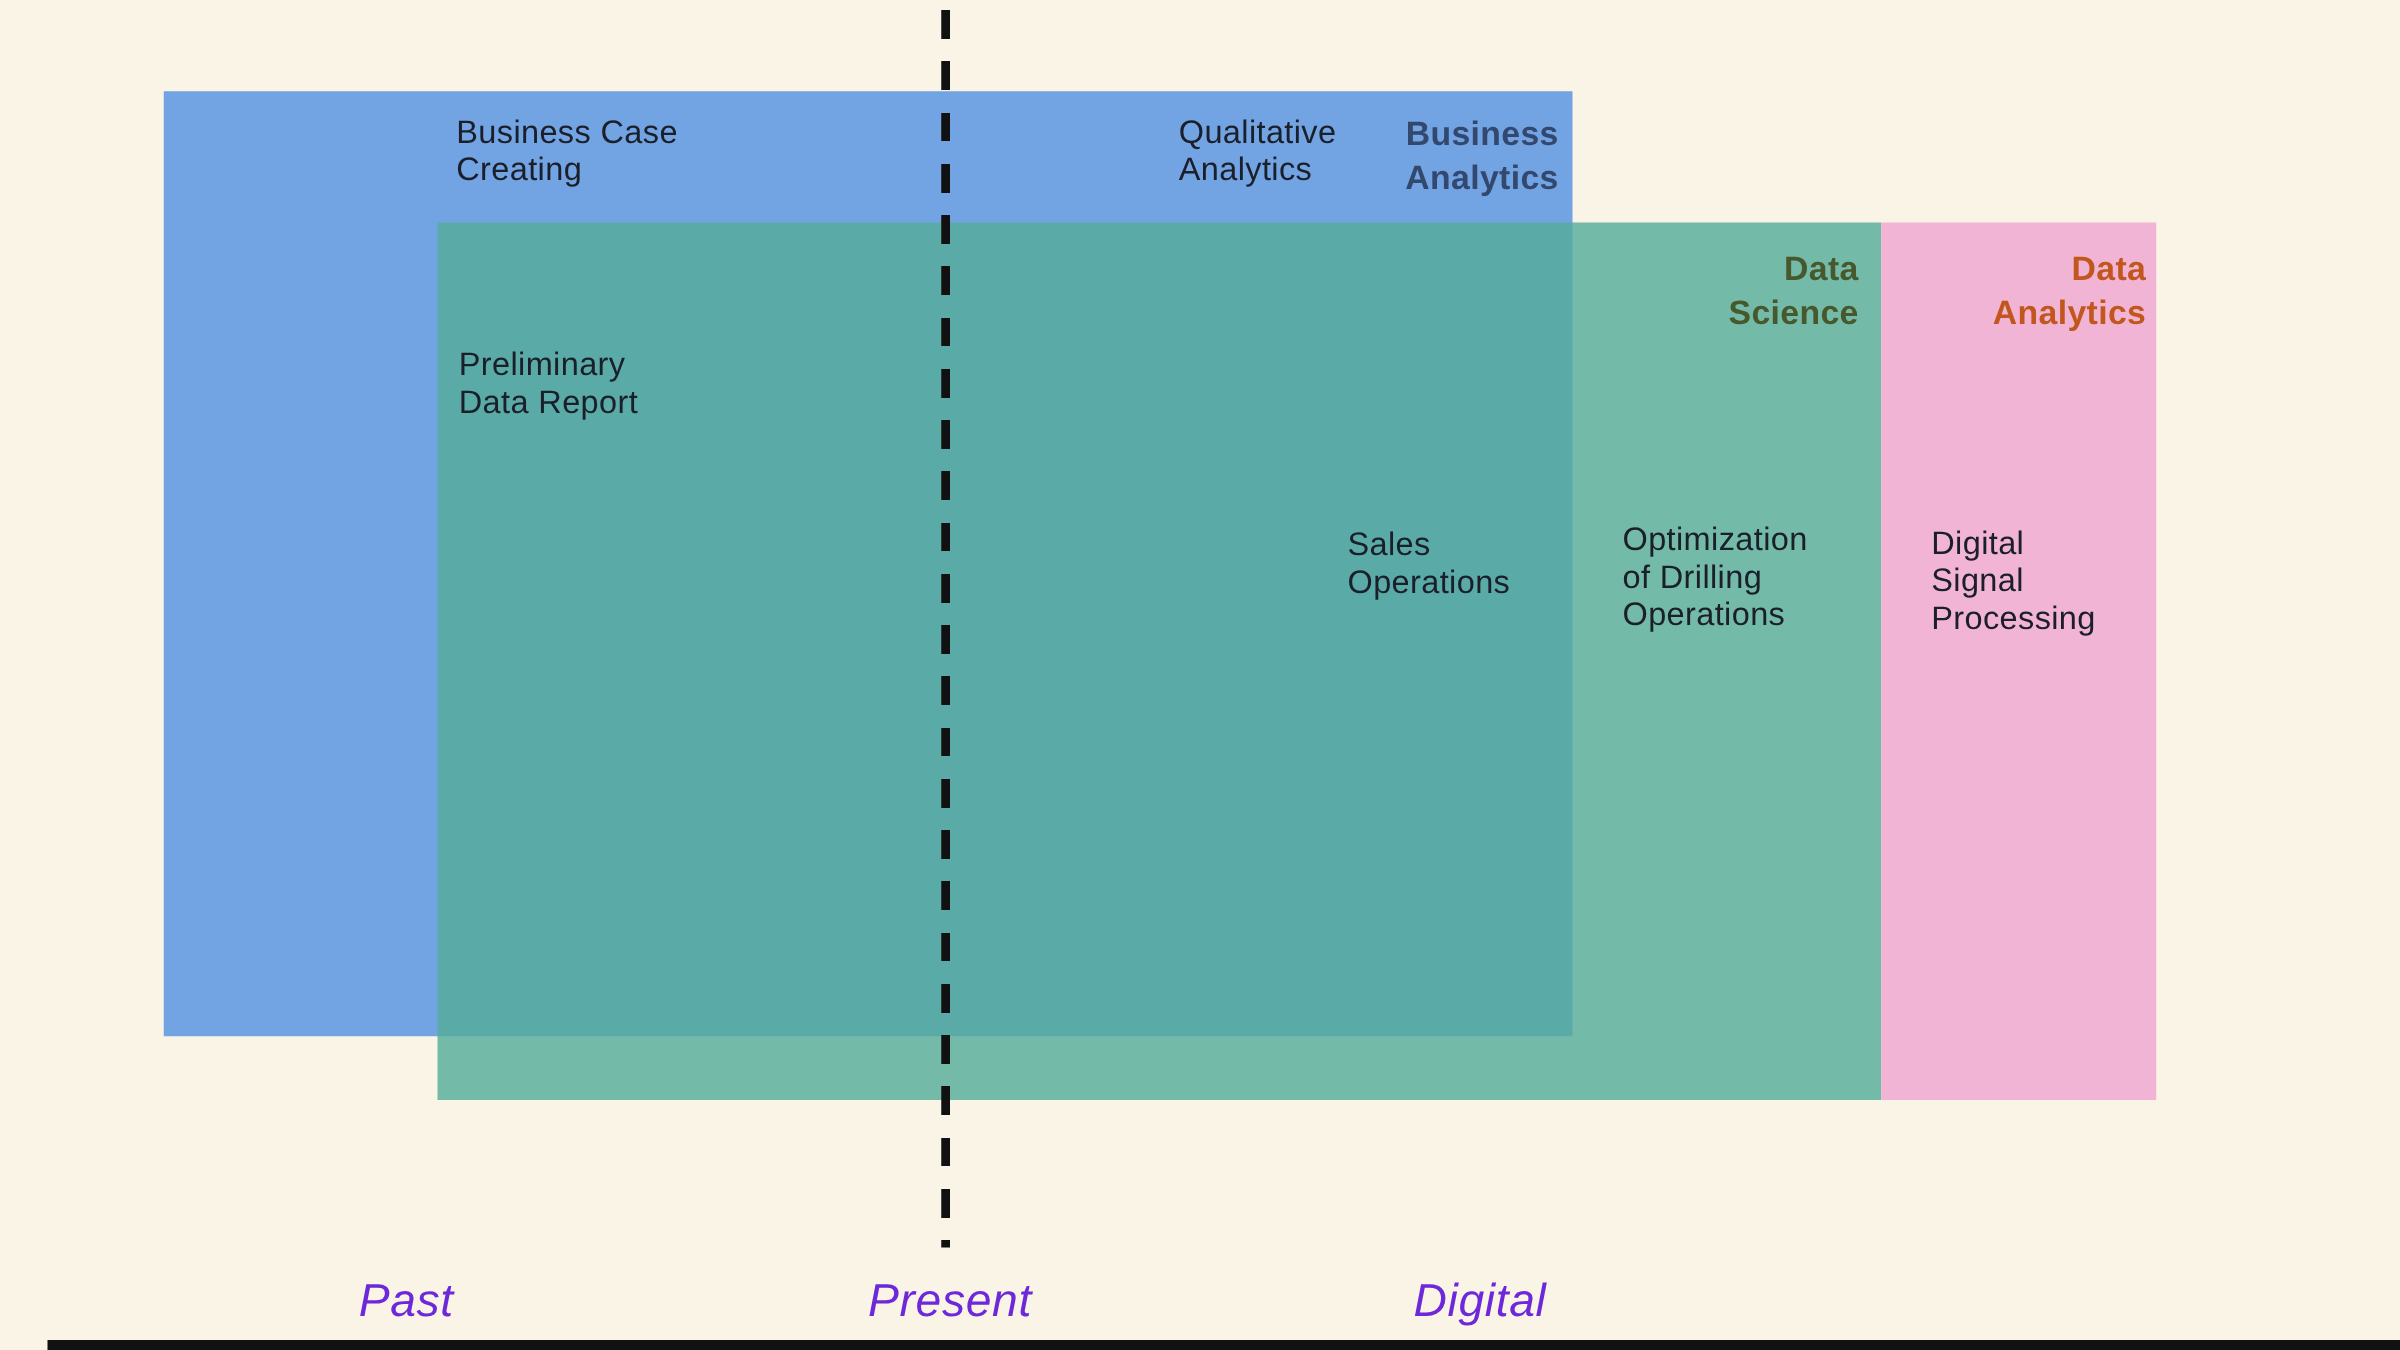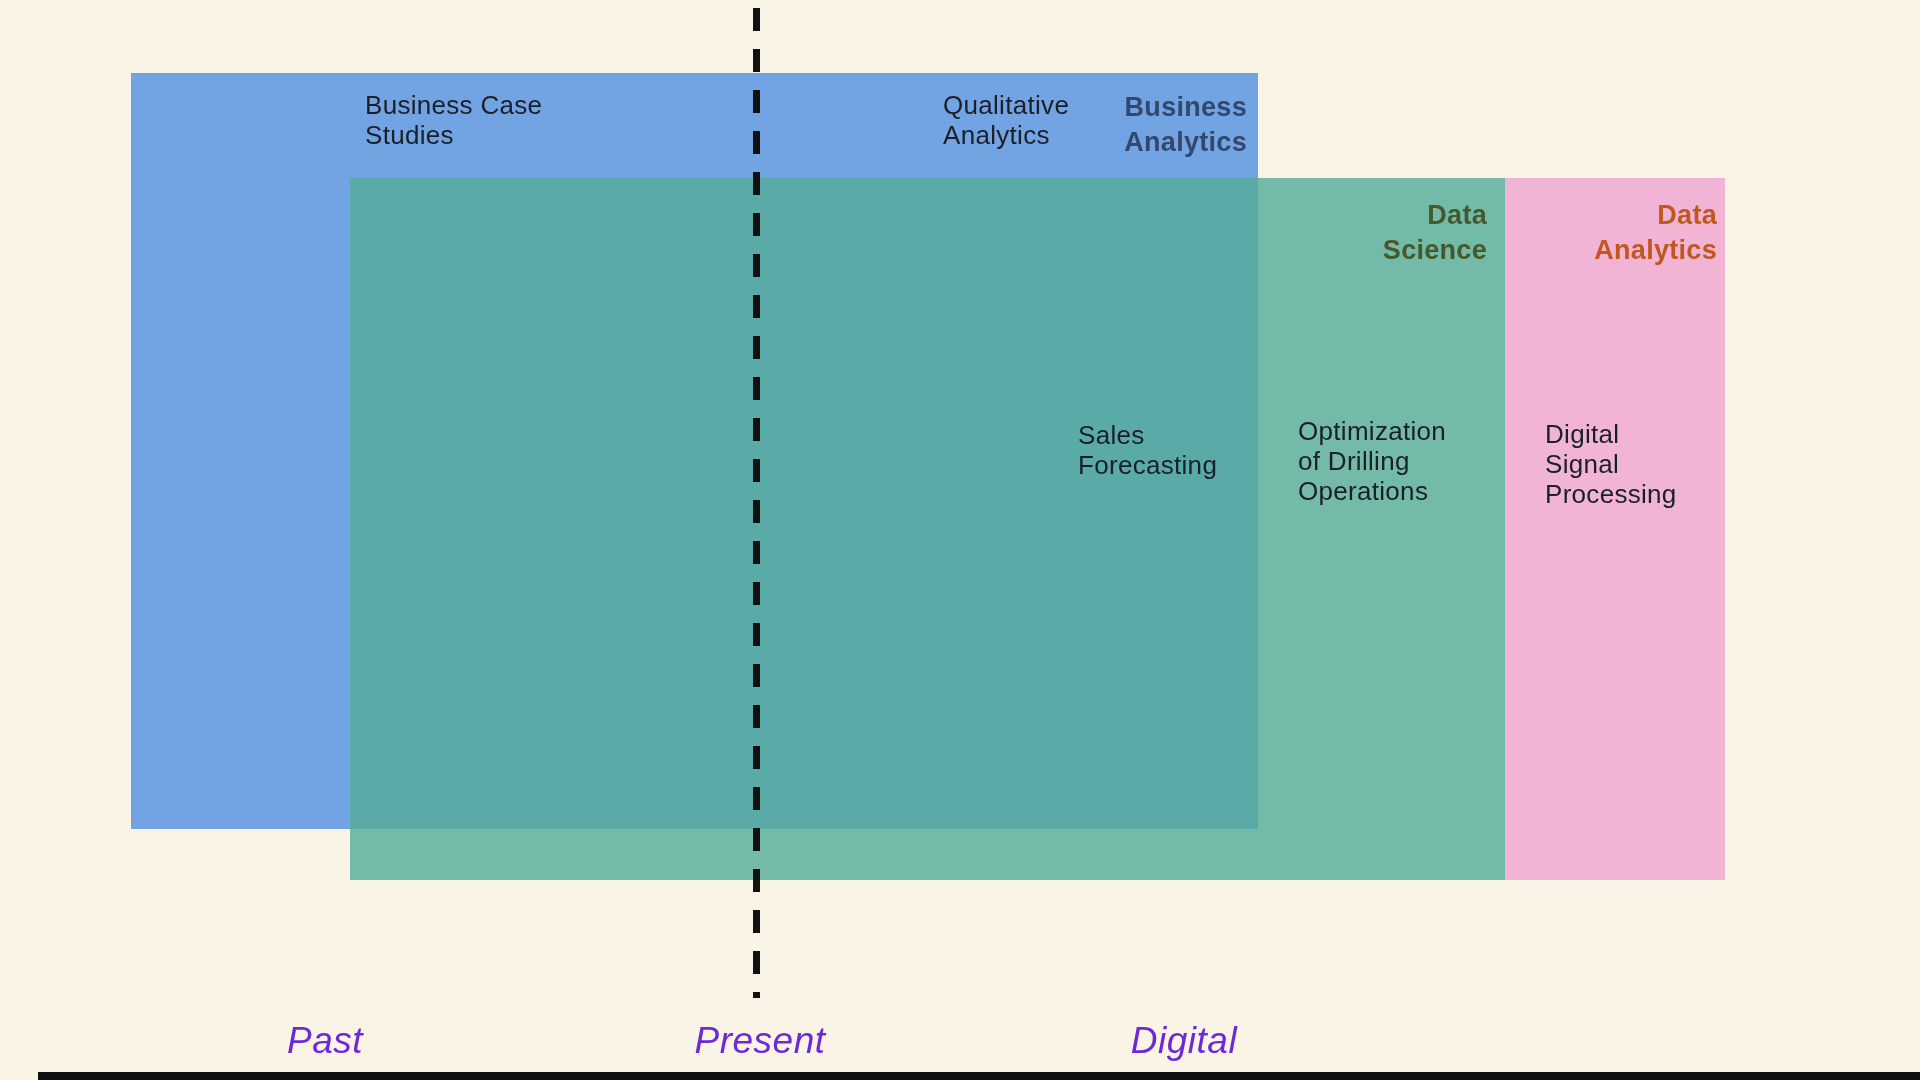--- a/index.html
+++ b/index.html
@@ -111,39 +111,41 @@
 
 <div class="canvas">
 
   <div class="rect blue"></div>
   <div class="rect teal"></div>
   <div class="rect pink"></div>
 
   <div class="dashed"></div>
 
   <div class="txt t-bcs">Business Case
-Studies</div>
+Creating</div>
 
   <div class="txt t-qa">Qualitative
 Analytics</div>
 
   <div class="title t-ba">Business
 Analytics</div>
 
   <div class="title t-ds">Data
 Science</div>
 
   <div class="title t-da">Data
 Analytics</div>
 
   <div class="list">
+    <div class="txt">Preliminary
+Data Report</div>
   </div>
 
   <div class="txt t-sf">Sales
-Forecasting</div>
+Operations</div>
 
   <div class="txt t-od">Optimization
 of Drilling
 Operations</div>
 
   <div class="txt t-dsp">Digital
 Signal
 Processing</div>
 
   <div class="axis t-past">Past</div>

